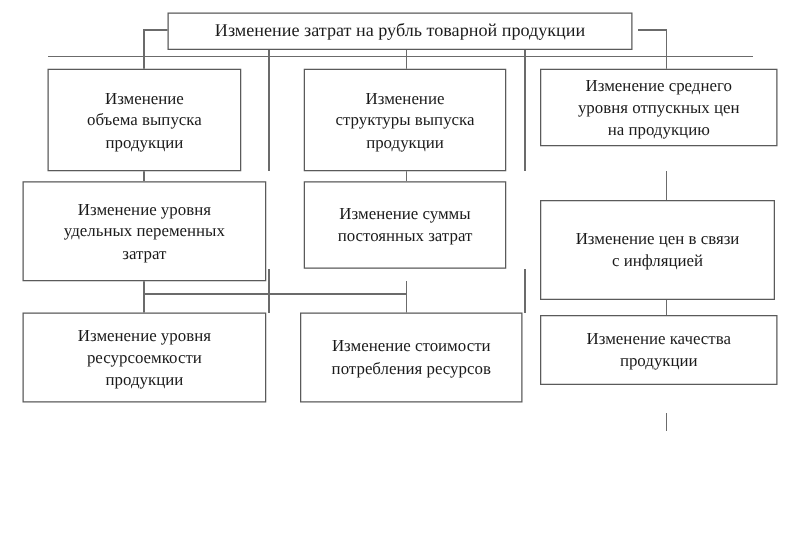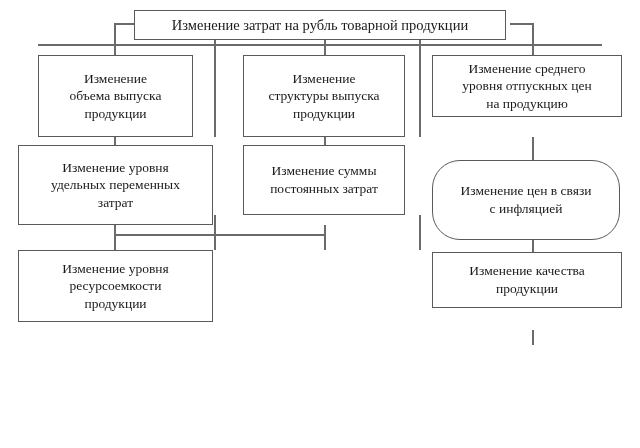--- a/index.html
+++ b/index.html
@@ -120,28 +120,32 @@
     <span class="label">Изменение
 структуры выпуска
 продукции</span>
   </div>
 
   <div class="node" style="left:243px; top:145px; width:162px; height:70px;">
     <span class="label">Изменение суммы
 постоянных затрат</span>
   </div>
 
+  <div class="node" style="left:240px; top:250px; width:178px; height:72px;">
+    <span class="label">Изменение стоимости
+потребления ресурсов</span>
+  </div>
 
   <div class="node" style="left:432px; top:55px; width:190px; height:62px;">
     <span class="label">Изменение среднего
 уровня отпускных цен
 на продукцию</span>
   </div>
 
-  <div class="node" style="left:432px; top:160px; width:188px; height:80px;border-radius:28px;">
+  <div class="node" style="left:432px; top:160px; width:188px; height:80px;">
     <span class="label">Изменение цен в связи
 с инфляцией</span>
   </div>
 
   <div class="node" style="left:432px; top:252px; width:190px; height:56px;">
     <span class="label">Изменение качества
 продукции</span>
   </div>
 
 

